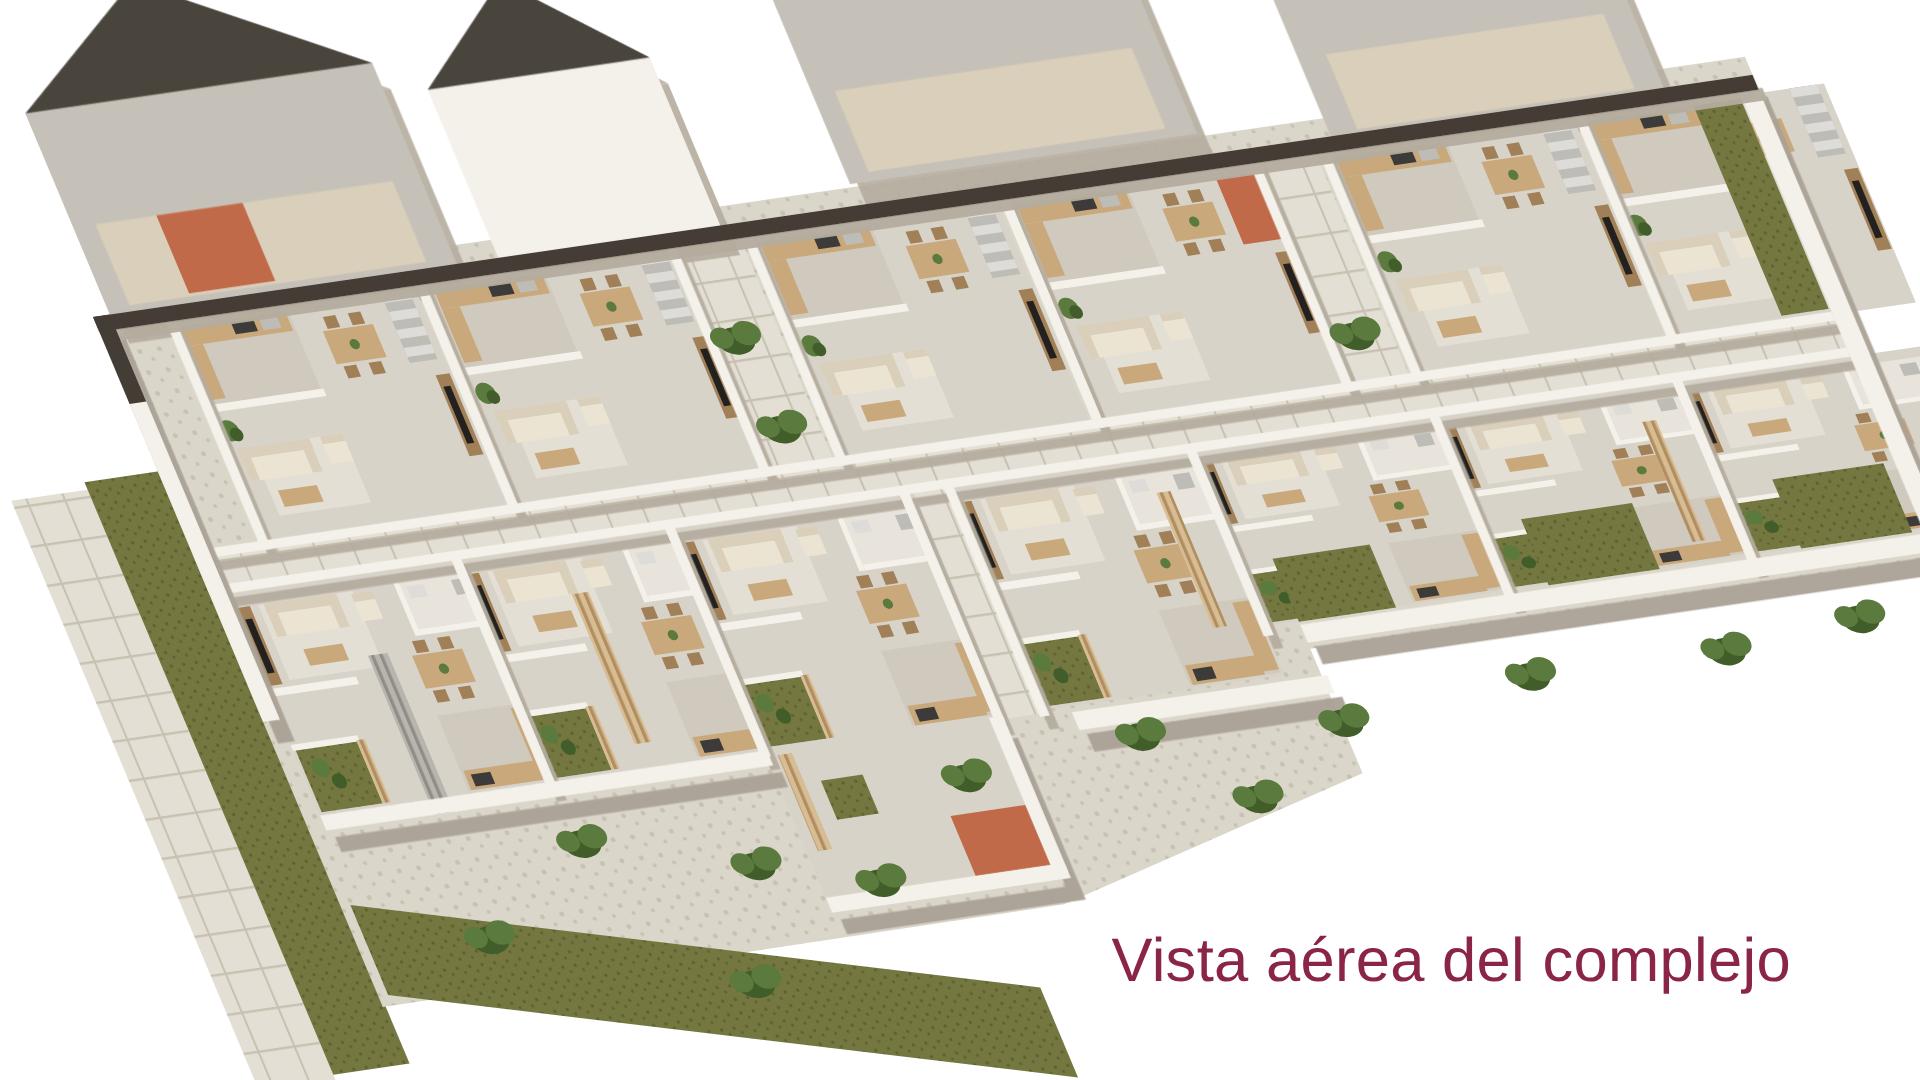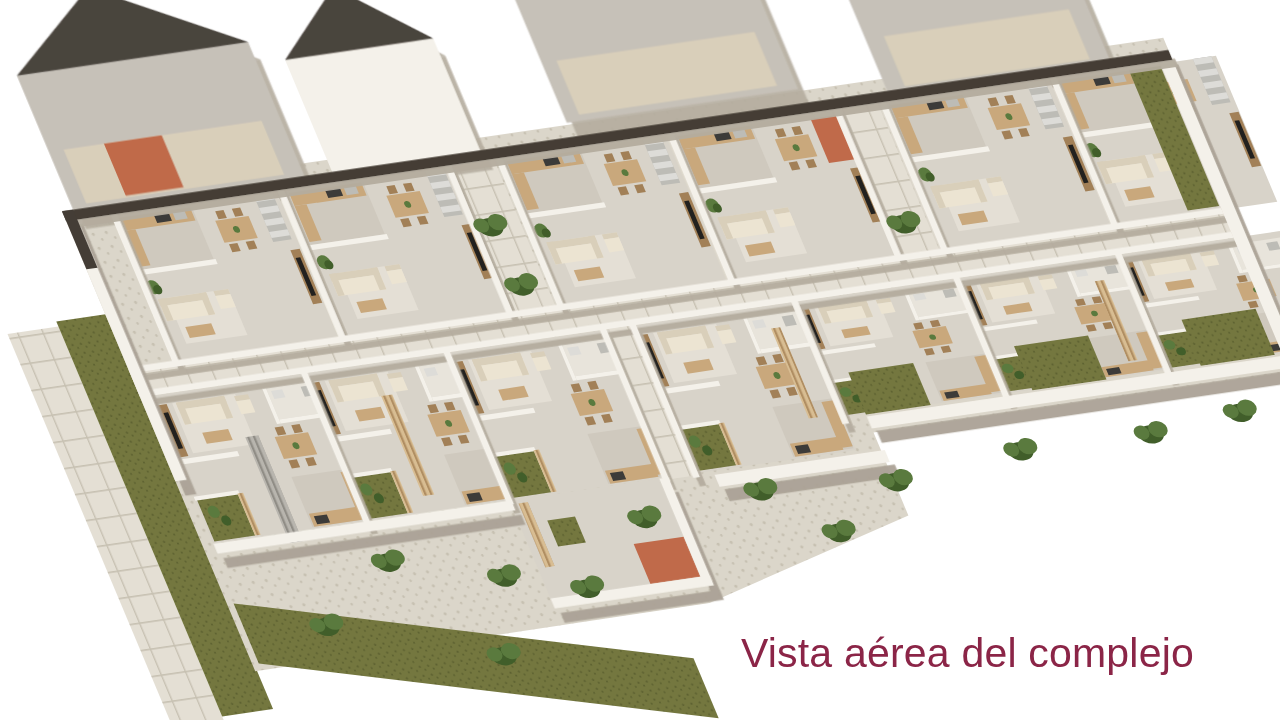--- a/index.html
+++ b/index.html
@@ -1,19 +1,19 @@
 <!DOCTYPE html>
 <html style="--bg: #ffffff; --caption: #8b2547; --pavement: #dbd6ca; --pavementDot: #c7c1b2; --pathLight: #e4dfd4; --grass: #74773f; --grassDark: #5d6131; --wallWhite: #f4f1ea; --wallGray: #c6c1b8; --wallDark: #443d36; --floor: #d8d3c9; --floorDark: #cfc9be; --rug: #e4dfd5; --wood: #c9a87c; --woodDark: #a28057; --terracotta: #c06a4a; --plant: #5a7a3e; --plantDark: #415e2a; --cream: #ece4d2; --creamDark: #d9cfba; --tv: #22211f; --roof: #4a443d; --stair1: #dddcd8; --stair2: #bdbcb6; --appliance: #3c3b39; --shadow: #b4ac9e;"><head>
 <meta charset="utf-8">
 <style>
   html,body{margin:0;padding:0;background:#ffffff;}
   .stage{position:relative;width:1280px;height:720px;overflow:hidden;background:var(--bg,#ffffff);
          font-family:"Liberation Sans",sans-serif;}
   .caption{position:absolute;right:86px;top:618px;font-size:41px;line-height:1.1;
-           color:var(--caption,#8b2547);letter-spacing:.2px;margin-top:13px;}
+           color:var(--caption,#8b2547);letter-spacing:.2px;}
   svg{position:absolute;left:0;top:0;}
   
   .c-pave{fill:var(--pavement)} .c-dot{fill:var(--pavementDot)} .c-tile{fill:var(--pathLight)}
   .c-grass{fill:var(--grass)} .c-grassd{fill:var(--grassDark)}
   .c-ww{fill:var(--wallWhite)} .c-wd{fill:var(--wallDark)} .c-wg{fill:var(--wallGray)}
   .c-floor{fill:var(--floor)} .c-floor2{fill:var(--floorDark)} .c-rug{fill:var(--rug)}
   .c-wood{fill:var(--wood)} .c-woodd{fill:var(--woodDark)}
   .c-terra{fill:var(--terracotta)} .c-plant{fill:var(--plant)} .c-plantd{fill:var(--plantDark)}
   .c-cream{fill:var(--cream)} .c-creamd{fill:var(--creamDark)}
   .c-tv{fill:var(--tv)} .c-roof{fill:var(--roof)}

